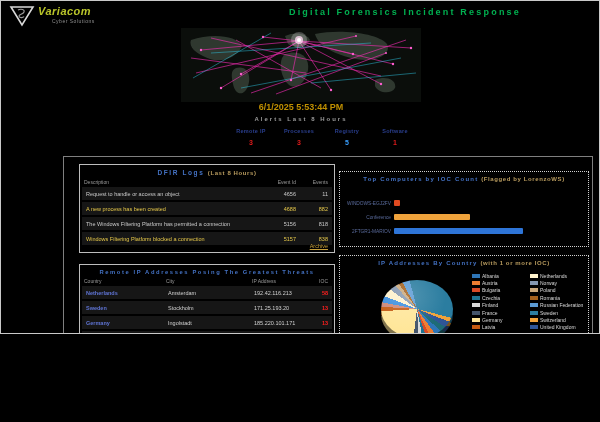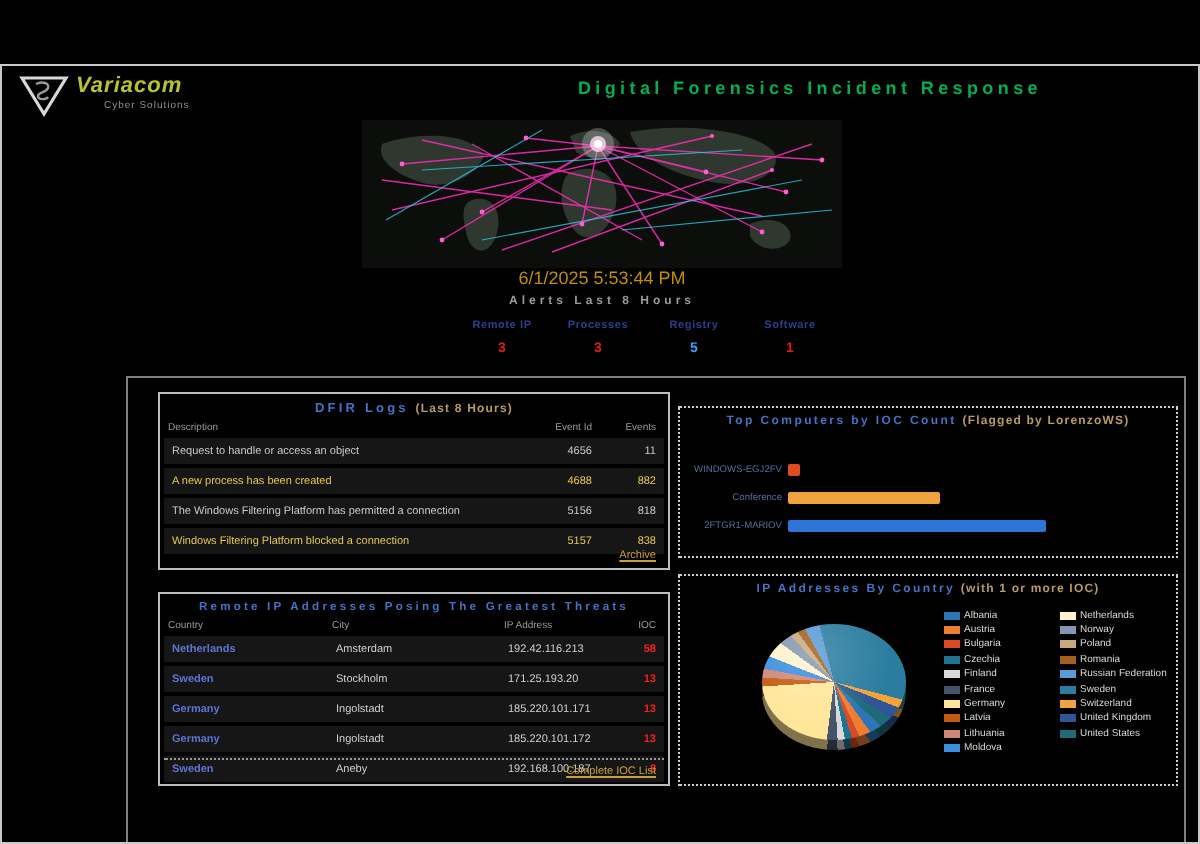--- a/index.html
+++ b/index.html
@@ -1,32 +1,32 @@
 <!DOCTYPE html>
 <html><head>
 <meta charset="utf-8">
 <style>
   * { margin:0; padding:0; box-sizing:border-box; }
   html,body { background:#000; }
   body { font-family:"Liberation Sans", sans-serif; }
-  .screen { position:relative; width:600px; height:390px; background:#000;
-            border:1px solid #c9c9c9; overflow:hidden;margin-top:32px; }
+  .screen { position:relative; width:600px; height:334px; background:#000;
+            border:1px solid #c9c9c9; overflow:hidden; }
 
   
   .logo { position:absolute; left:8px; top:4px; display:flex; align-items:flex-start; }
   .logo-text { margin-left:3px; }
   .brand { font-style:italic; font-weight:bold; font-size:11px; color:#b9c42a; letter-spacing:.5px; }
   .tagline { font-size:5px; color:#8f8f8f; margin-left:14px; margin-top:1px; letter-spacing:.5px; }
   .page-title { position:absolute; left:220px; top:6px; width:300px; text-align:right;
                 font-size:9px; font-weight:bold; letter-spacing:2.2px; color:#00b050; }
 
   .map { position:absolute; left:180px; top:27px; width:240px; height:74px; }
 
   .datetime { position:absolute; left:0; top:101px; width:600px; text-align:center;
-              font-size:9px; font-weight:normal; color:#bf8f00; }
+              font-size:9px; font-weight:bold; color:#bf8f00; }
   .alerts-label { position:absolute; left:0; top:115px; width:600px; text-align:center;
                   font-size:6px; letter-spacing:2px; color:#9a9a9a; font-weight:bold; }
 
   .metrics { position:absolute; left:226px; top:127px; width:192px; display:flex; }
   .metric { flex:1; text-align:center; }
   .metric-label { font-size:5.5px; font-weight:bold; color:#2a3f8f; letter-spacing:.3px; }
   .metric-value { font-size:7px; font-weight:bold; margin-top:5px; }
 
   
   .outer-box { position:absolute; left:62px; top:155px; width:530px; height:255px;

